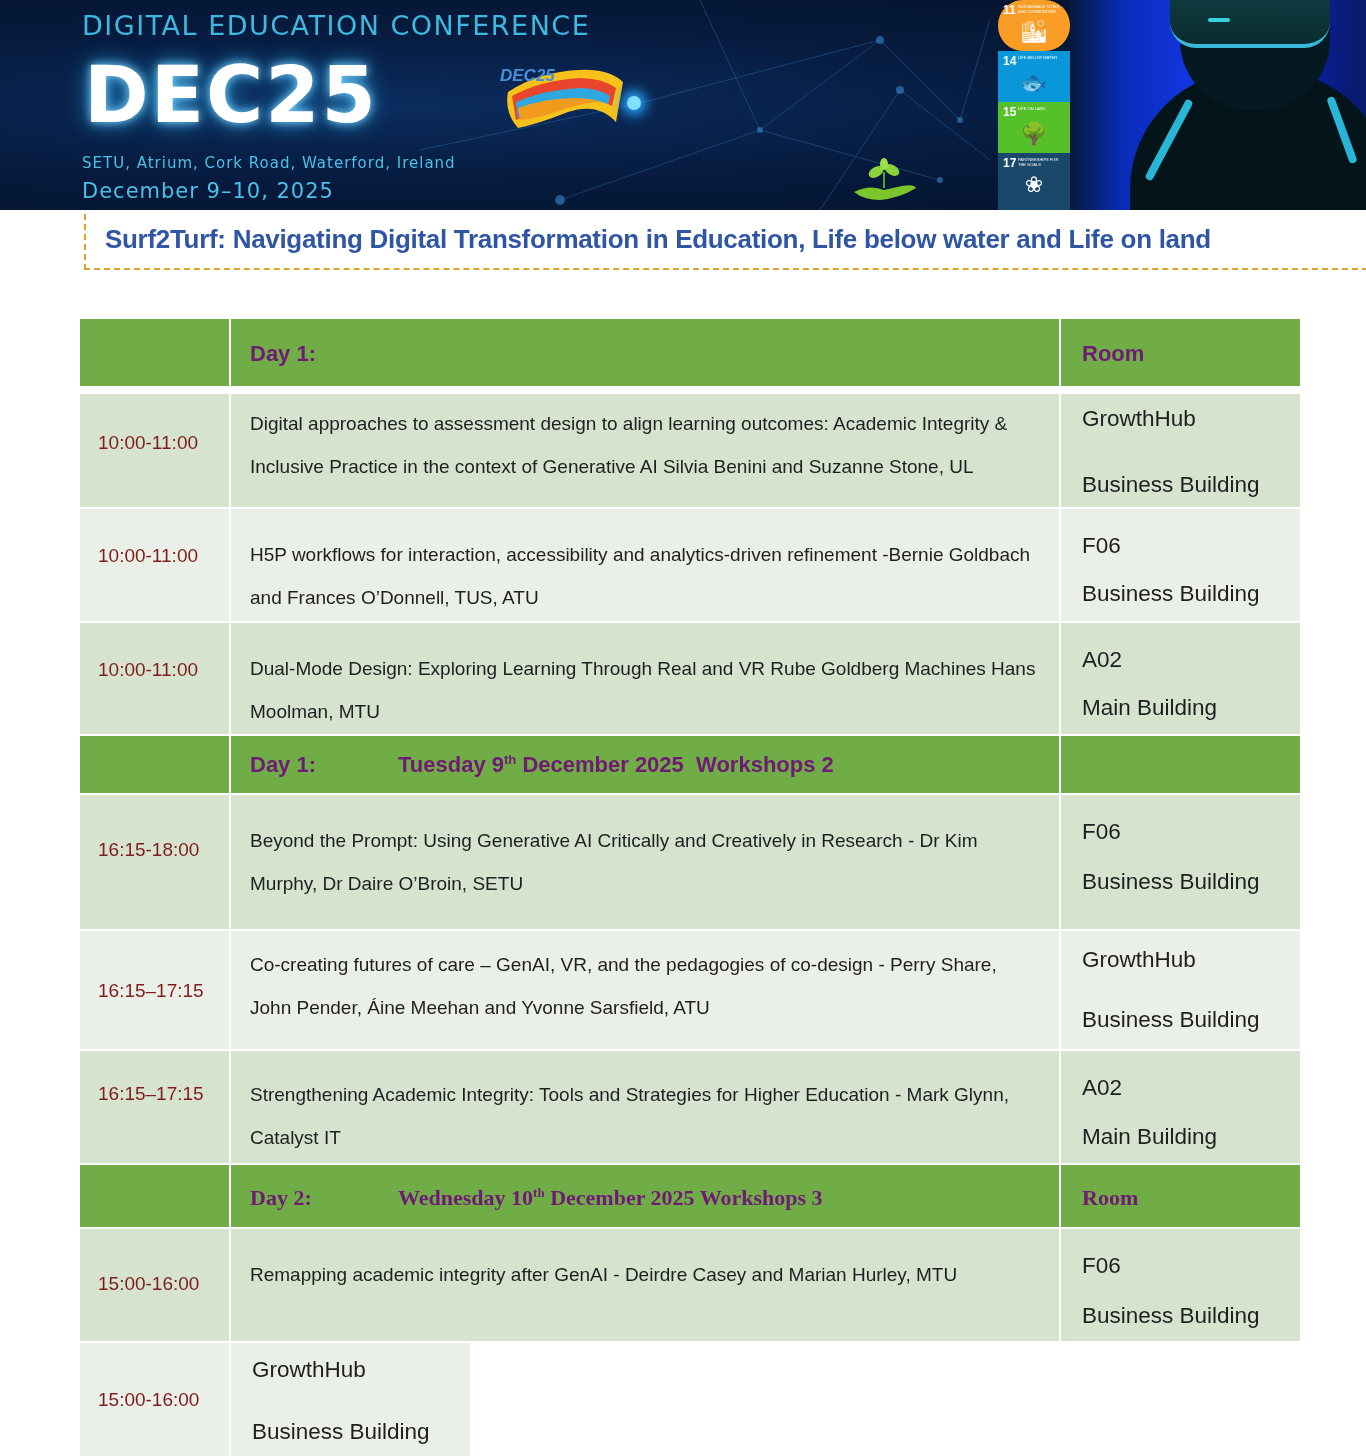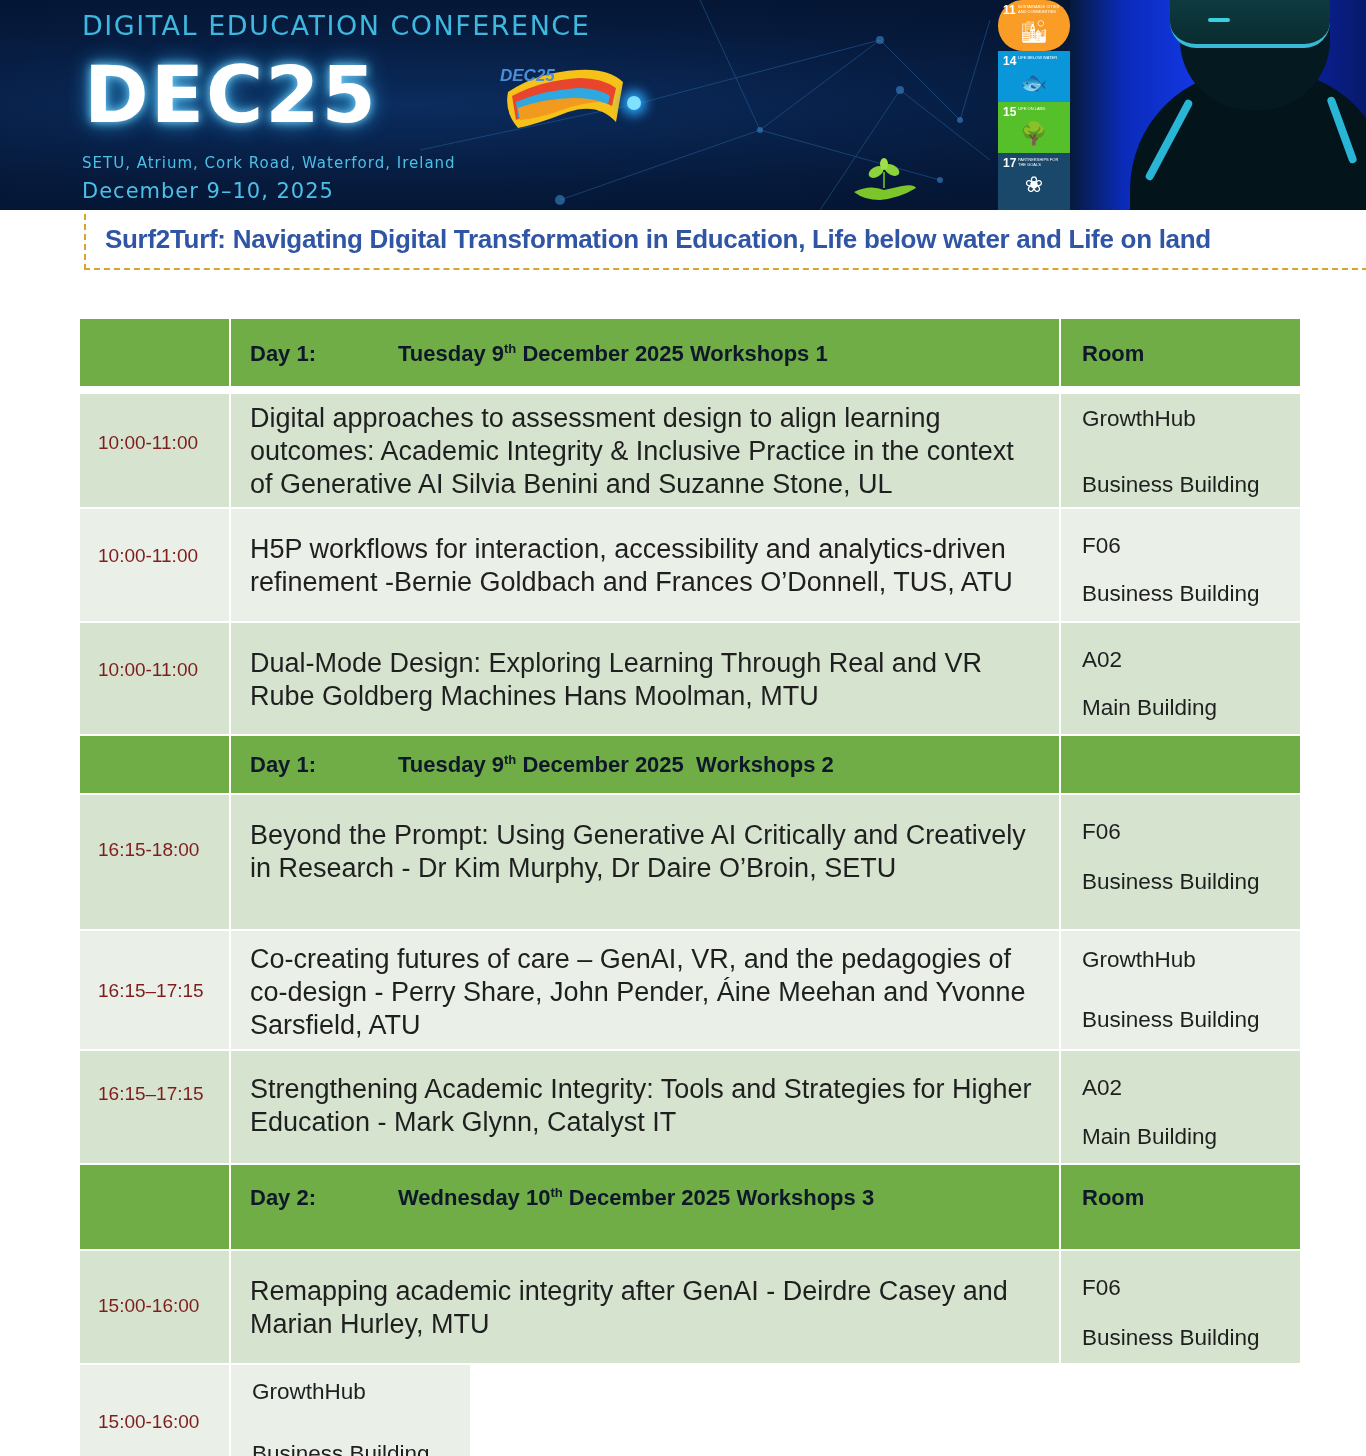--- a/index.html
+++ b/index.html
@@ -39,30 +39,30 @@
     border-left:2px dashed #d9a429; border-bottom:2px dashed #d9a429; }
   .subtitle { position:absolute; left:19px; top:10px; font-size:26px; font-weight:bold; color:#2f55a4; font-family:"Liberation Sans", sans-serif; letter-spacing:-0.3px; }
 
   
   .sched { position:absolute; left:79px; top:318px; width:1222px; }
   .row { display:flex; width:1222px; }
   .cell { box-sizing:border-box; border:1.5px solid #ffffff; position:relative; }
   .c1 { width:151px; }
   .c2 { width:830px; }
   .c3 { width:241px; }
-  .hdr .cell { background:#70ad47; color:#0f172a; font-weight:bold; font-size:22px; }
+  .hdr .cell { background:#70ad47; color:#701a75; font-weight:bold; font-size:22px; }
   .hdr .c2 .day { position:absolute; left:19px; }
   .hdr .c2 .date { position:absolute; left:167px; }
   .hdr .c3 span { position:absolute; left:21px; }
   sup { font-size:13px; vertical-align:super; line-height:0; }
   .gap { height:6px; }
   .r-a .cell { background:#d5e3cf; }
   .r-b .cell { background:#eaefe7; }
   .time { position:absolute; left:18px; font-size:19px; color:#7f1d1d; }
-  .desc { position:absolute; left:19px; right:18px; font-size:27px; color:#1f1f1f; line-height:33px; }
+  .desc { position:absolute; left:19px; right:18px; font-size:19px; color:#1f1f1f; line-height:43px; }
   .room1, .room2 { position:absolute; left:21px; font-size:22.5px; color:#1f1f1f; }
 </style>
 </head>
 <body>
 
 <div class="banner">
   <svg class="net" viewBox="0 0 1366 210">
     <g stroke="#2a6fb0" stroke-width="1" opacity="0.45" fill="none">
       <line x1="640" y1="103" x2="880" y2="40"></line>
         <line x1="880" y1="40" x2="960" y2="120"></line>
@@ -144,21 +144,20 @@
 <div class="subtitle-box">
   <div class="subtitle">Surf2Turf: Navigating Digital Transformation in Education, Life below water and Life on land</div>
 </div>
 
 <div class="sched">
 
   <div class="row hdr" style="height:69px;">
     <div class="cell c1"></div>
     <div class="cell c2">
       <span class="day" style="top:22px;">Day 1:</span>
-      <span class="date" style="top:22px;"><span>Tuesday 9</span><sup>th</sup><span> December 2025 Workshops 1</span></span>
     </div>
     <div class="cell c3">
       <span style="top:22px;">Room</span>
     </div>
   </div>
   <div class="gap"></div>
 
   <div class="row r-a" style="height:115px;">
     <div class="cell c1">
         <span class="time" style="top:38px;">10:00-11:00</span>
@@ -241,21 +240,21 @@
       </div>
     <div class="cell c2">
         <span class="desc" style="top:22px;">Strengthening Academic Integrity: Tools and Strategies for Higher Education - Mark Glynn, Catalyst IT</span>
       </div>
     <div class="cell c3">
       <span class="room1" style="top:24px;">A02</span>
       <span class="room2" style="top:73px;">Main Building</span>
     </div>
   </div>
 
-  <div class="row hdr" style="height:86px;">
+  <div class="row hdr" style="height:64px;font-family:Liberation Serif, serif;">
     <div class="cell c1"></div>
     <div class="cell c2">
       <span class="day" style="top:20px;">Day 2:</span>
       <span class="date" style="top:20px;"><span>Wednesday 10</span><sup>th</sup><span> December 2025 Workshops 3</span></span>
     </div>
     <div class="cell c3">
       <span style="top:20px;">Room</span>
     </div>
   </div>
 

